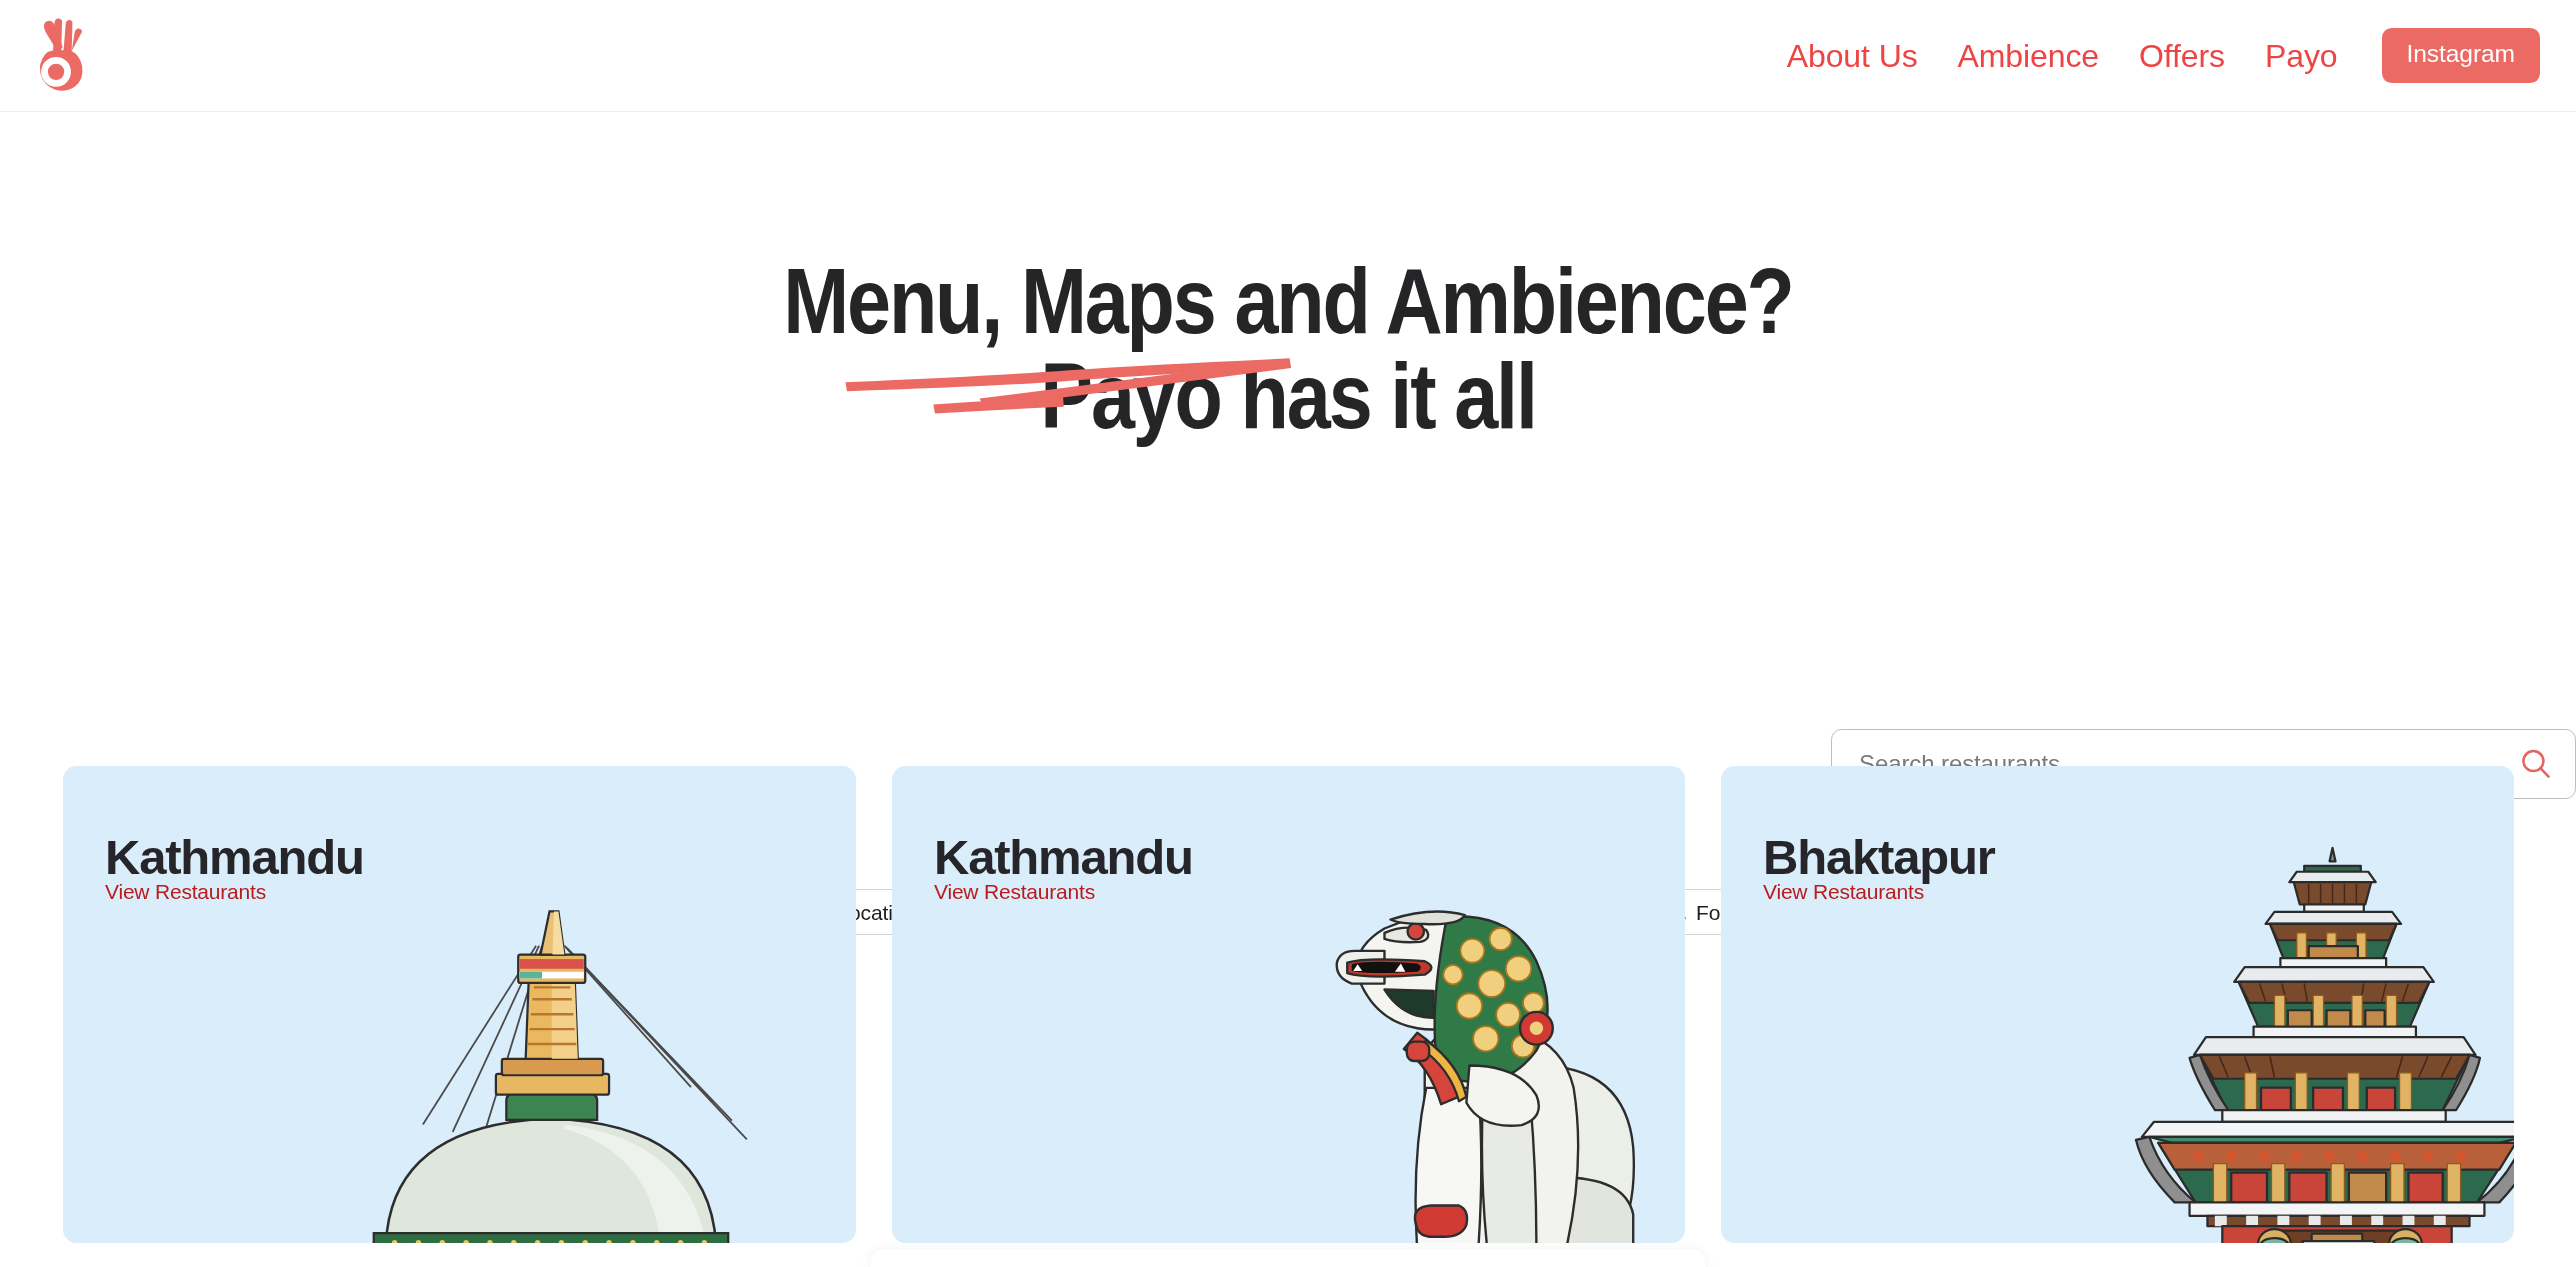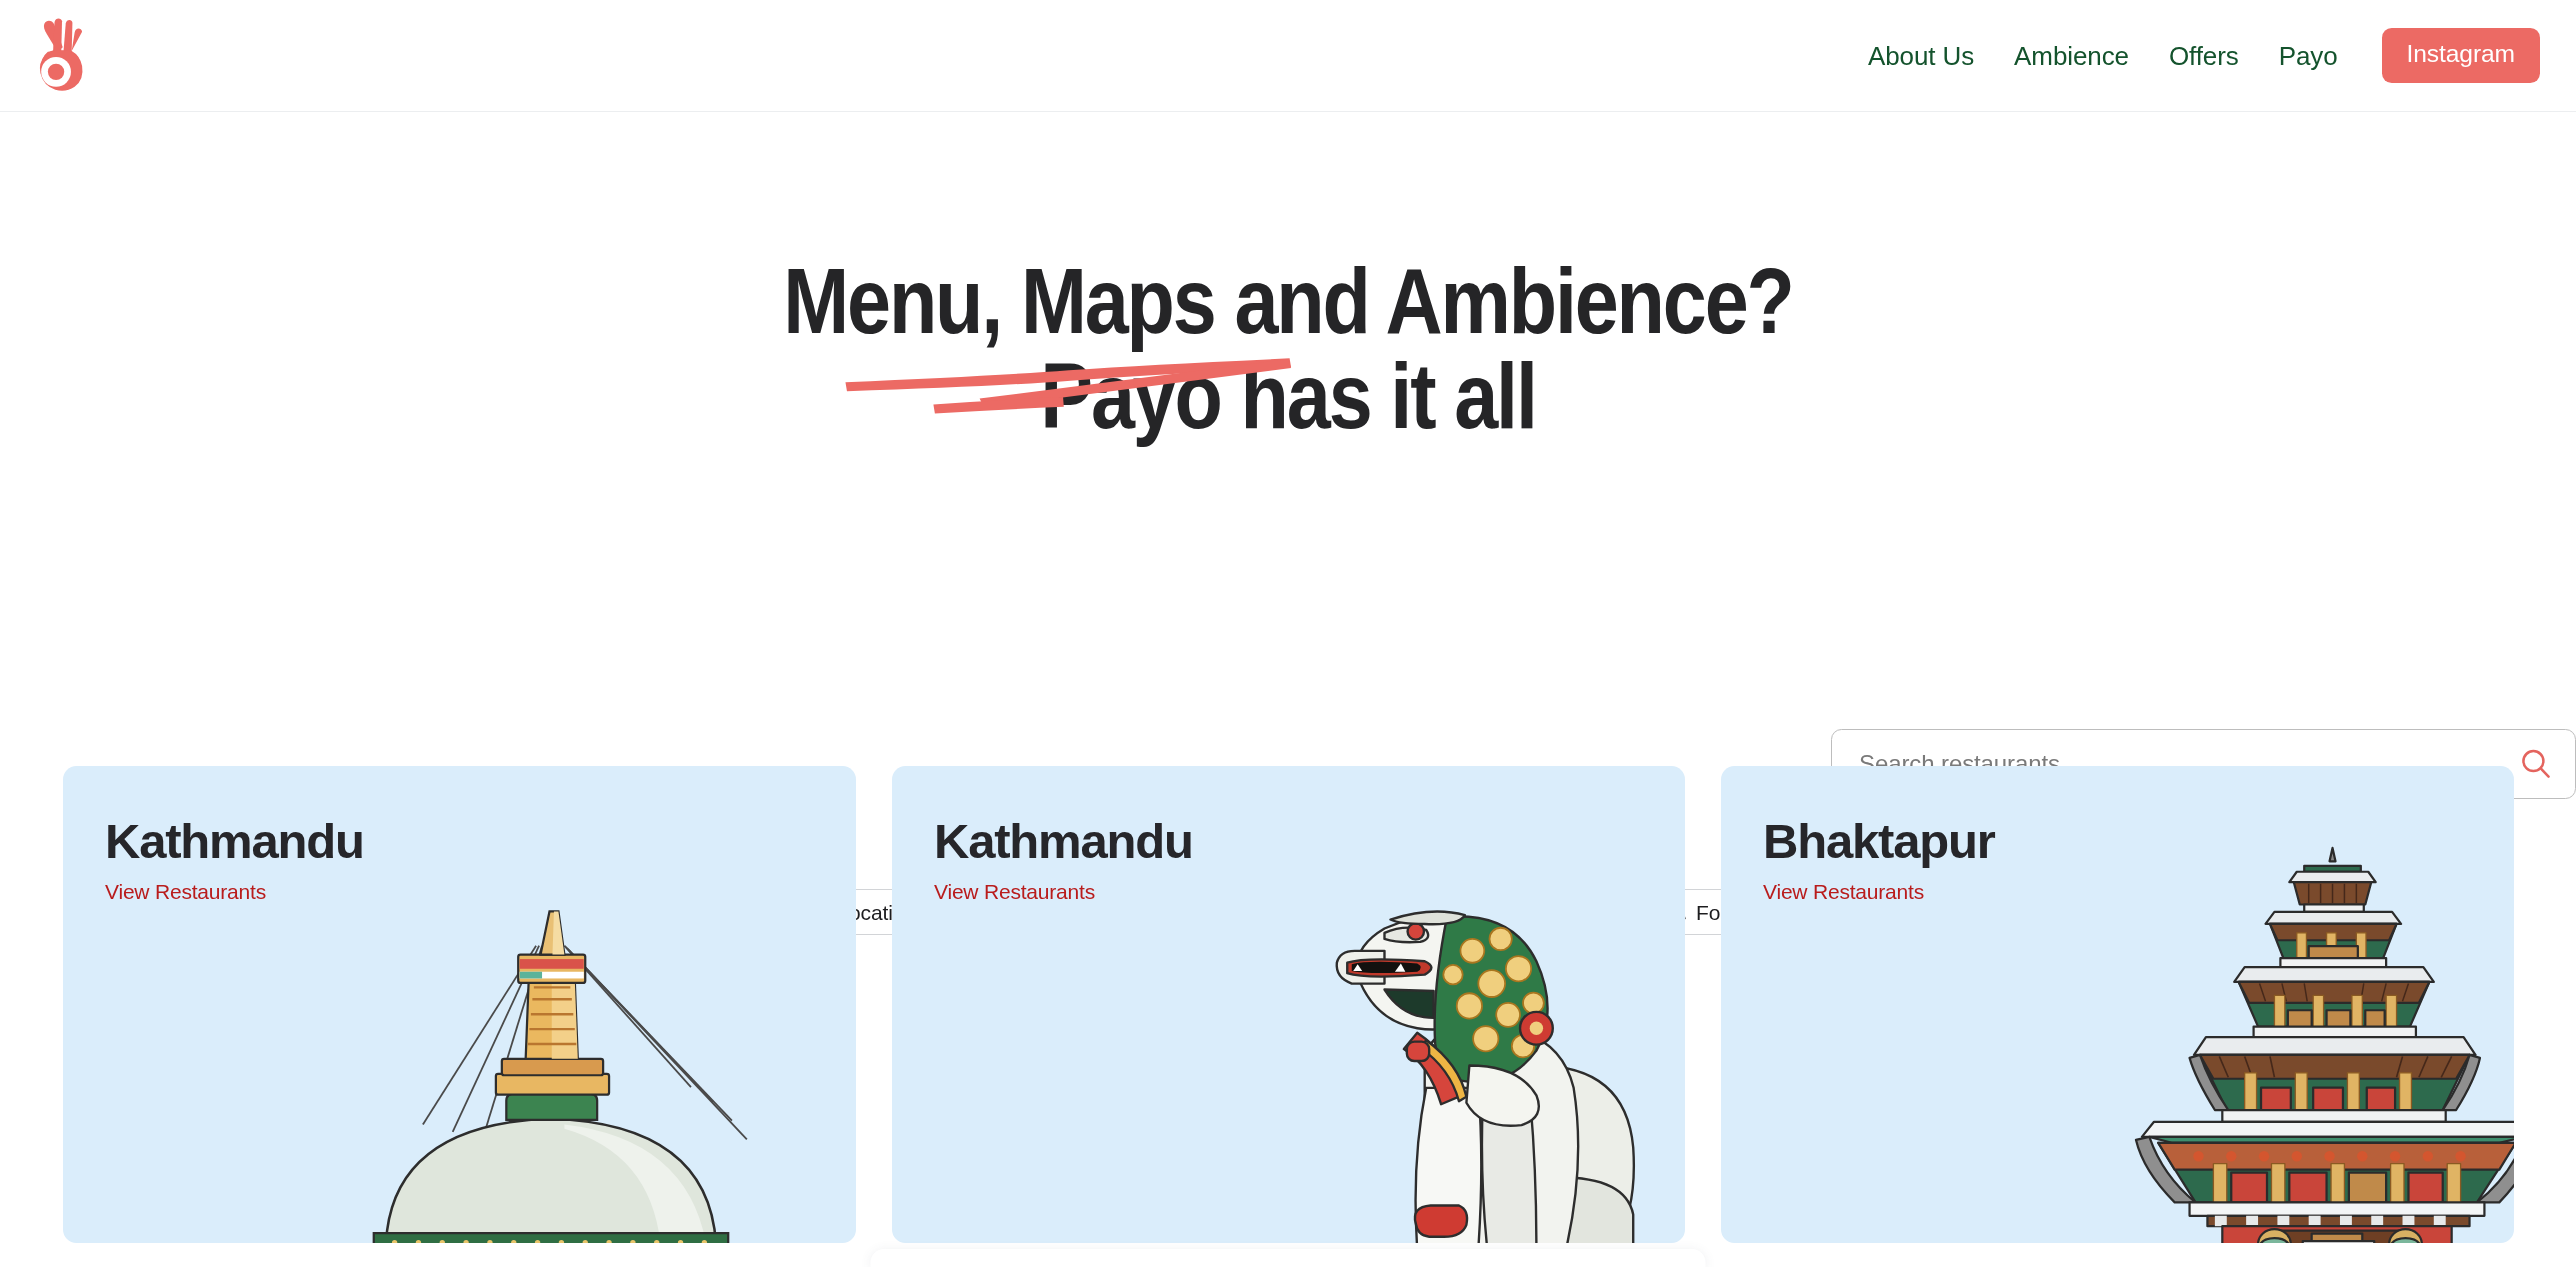--- a/index.html
+++ b/index.html
@@ -41,23 +41,23 @@
     flex: 0 0 auto;
   }
 
   .nav {
     display: flex;
     align-items: center;
     gap: 0;
   }
 
   .nav-link {
-    font-size: 26px;
+    font-size: 32px;
     font-weight: 400;
-    color: #14532d;
+    color: #ef4444;
     letter-spacing: -0.1px;
     padding: 0 20px;
     white-space: nowrap;
     cursor: pointer;
     text-decoration: none;
     line-height: 1;
   }
 
   .instagram-btn {
     margin-left: 24px;
@@ -218,21 +218,21 @@
     background: #daedfb;
     border-radius: 13.4px;
     overflow: hidden;
     cursor: pointer;
     flex: 0 0 auto;
   }
 
   .card-title {
     position: absolute;
     left: 42px;
-    top: 51px;
+    top: 67px;
     font-size: 49px;
     font-weight: 700;
     color: #26262a;
     letter-spacing: -1.2px;
     line-height: 1;
     z-index: 3;
   }
 
   .card-sub {
     position: absolute;

